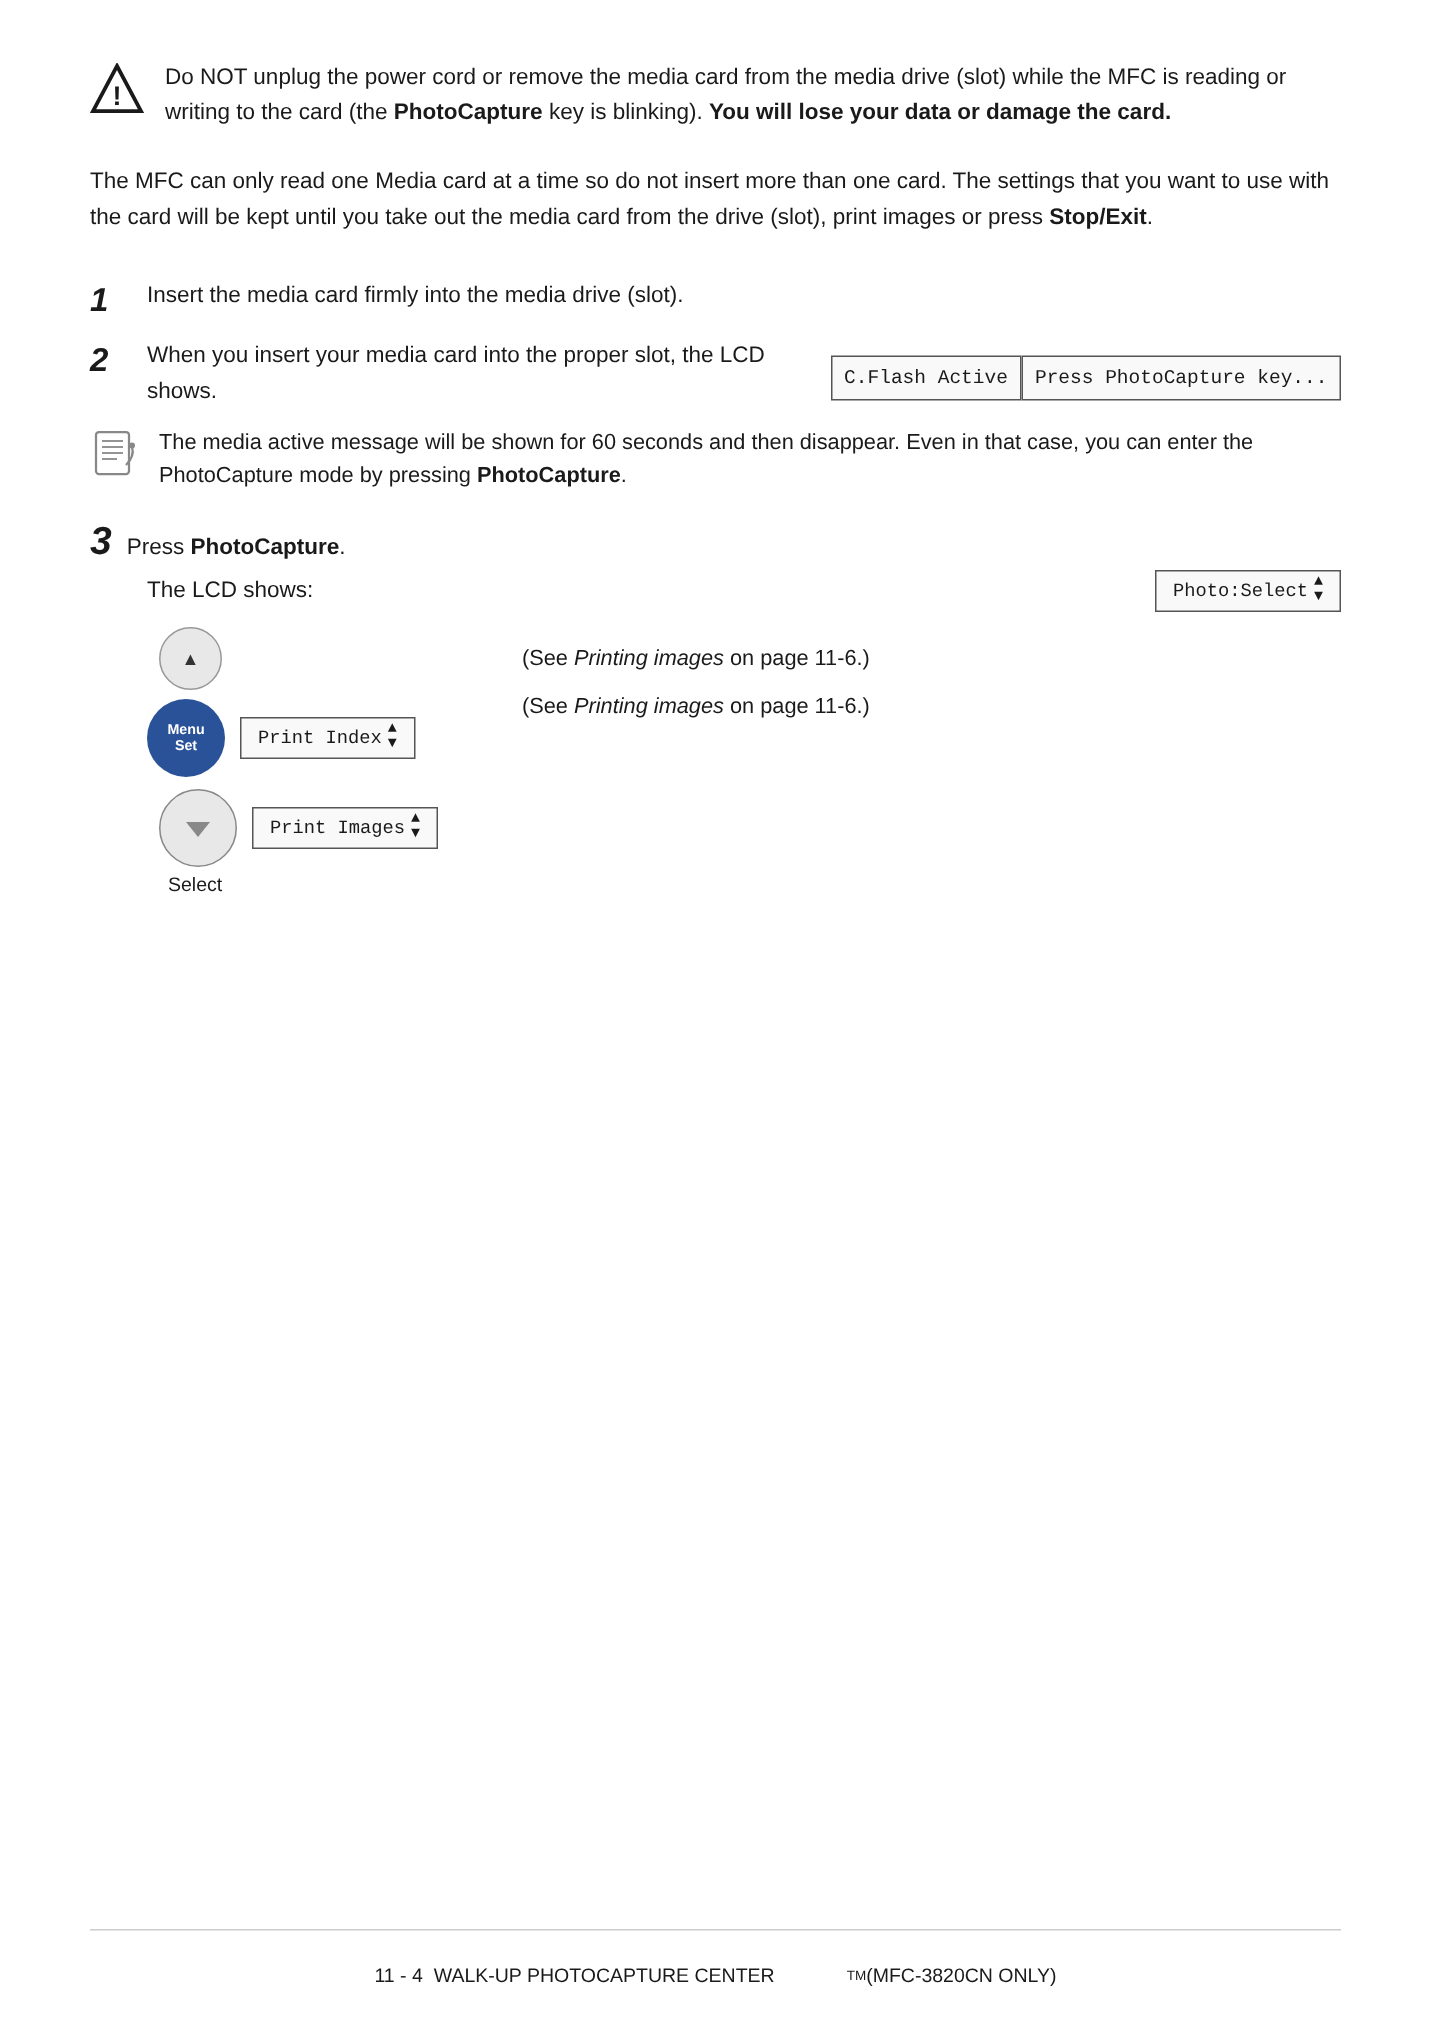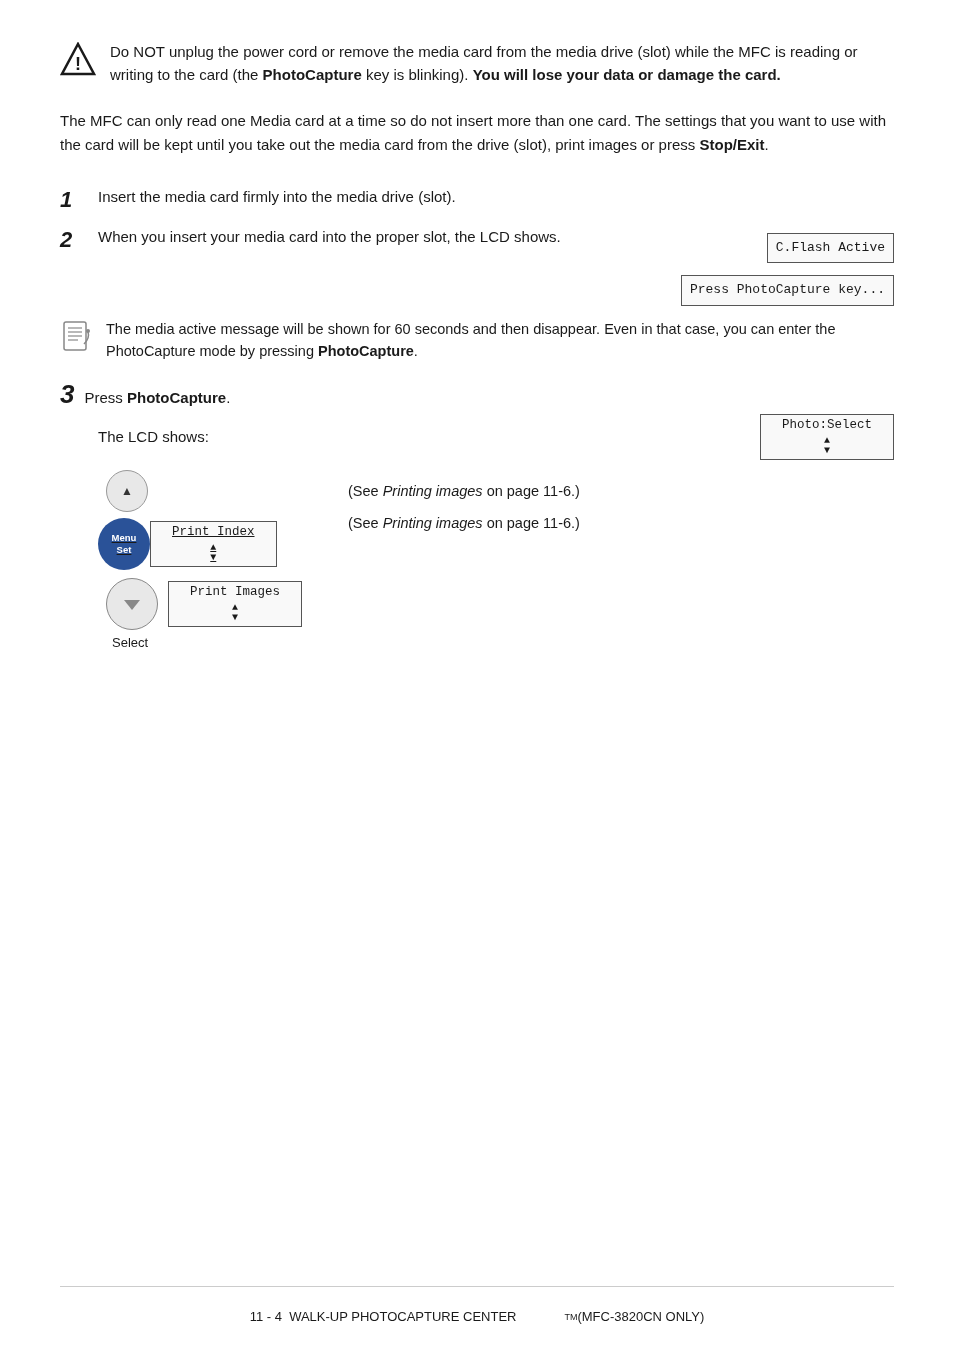--- a/index.html
+++ b/index.html
@@ -178,22 +178,22 @@
       color: #1a1a1a;
       padding-top: 10px;
     }
     .diagram-right em {
       font-style: italic;
     }
     .btn-row {
       display: flex;
       flex-direction: row;
       align-items: center;
+      gap: 10px;
       margin-bottom: 8px;
-      text-decoration: underline;
     }
     .circle-btn {
       width: 52px;
       height: 52px;
       border-radius: 50%;
       background: #2a5298;
       color: #fff;
       font-size: 9.5px;
       font-weight: bold;
       display: flex;
@@ -234,27 +234,26 @@
     .select-label {
       font-size: 13px;
       color: #1a1a1a;
       text-align: center;
       margin-top: 2px;
     }
     .lcd-inline {
       font-family: 'Courier New', Courier, monospace;
       font-size: 12.5px;
       border: 1.5px solid #555;
-      padding: 3px 21px;
+      padding: 3px 11px;
       background: #f9f9f9;
       white-space: nowrap;
       display: inline-flex;
       align-items: center;
       gap: 4px;
-      flex-direction: column;
     }
     .tri-updown {
       display: inline-flex;
       flex-direction: column;
       align-items: center;
       font-size: 10px;
       line-height: 1;
     }
 
     
@@ -272,21 +271,21 @@
       padding-top: 22px;
       margin: 0 60px;
     }
     sup {
       font-size: 9px;
       vertical-align: super;
       margin-left: 48px;
     }
     .step2-right-col {
       display: flex;
-      flex-direction: column;
+      flex-direction: row;
       align-items: flex-end;
       min-width: 180px;
     }
   </style>
 </head>
 <body>
 <div class="page">
 
   <div class="warning-box">
     <div class="warning-icon">

